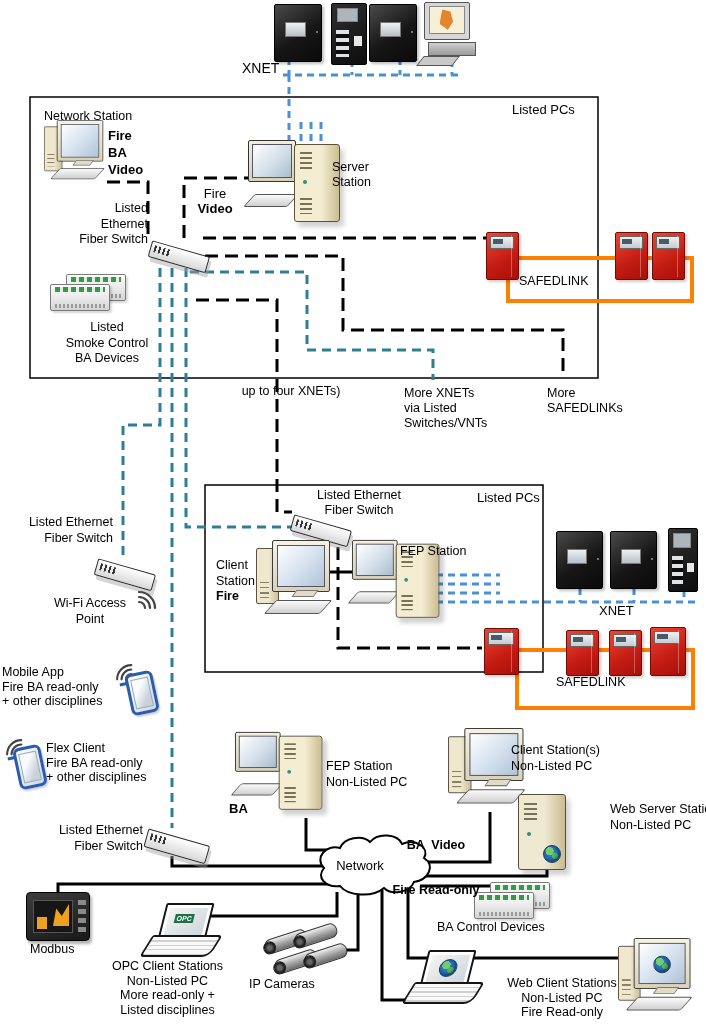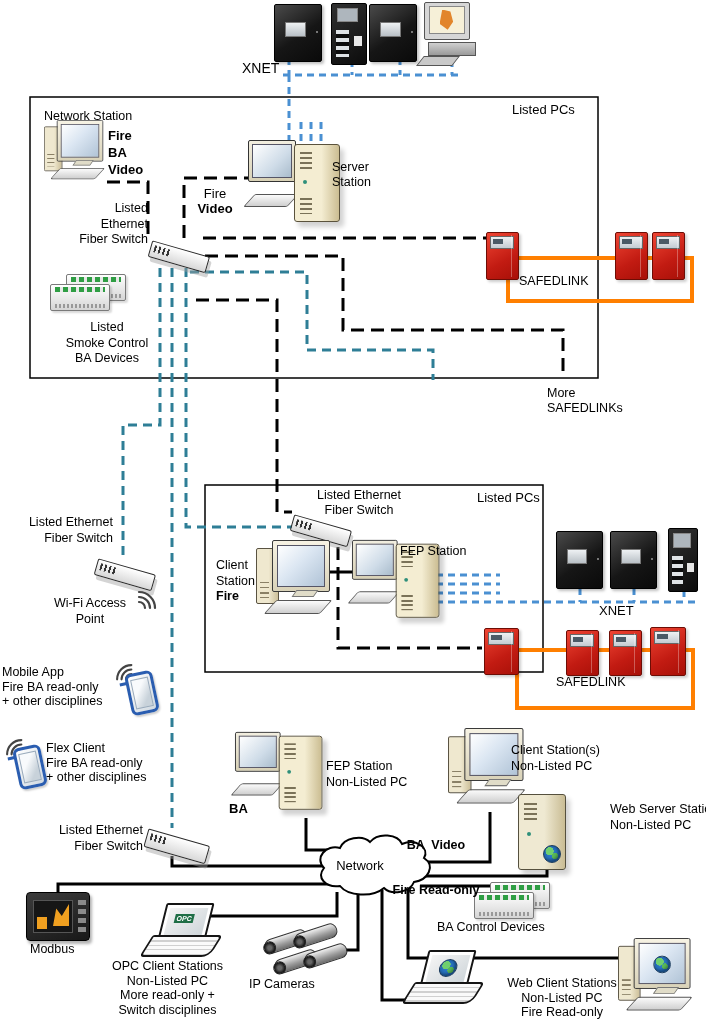--- a/index.html
+++ b/index.html
@@ -491,20 +491,26 @@
     <div>Fiber Switch</div>
   </div>
   <div class="lbl c lh15" style="left:42px;top:320px;width:130px">
     <div>Listed</div>
     <div>Smoke Control</div>
     <div>BA Devices</div>
   </div>
   <div class="lbl" style="left:519px;top:274px">SAFEDLINK</div>
 
   <div class="lbl c" style="left:193px;top:384px;width:196px;line-height:15px">
+    <div>up to four XNETs)</div>
+  </div>
+  <div class="lbl" style="left:404px;top:386px;line-height:15px">
+    <div>More XNETs</div>
+    <div>via Listed</div>
+    <div>Switches/VNTs</div>
   </div>
   <div class="lbl" style="left:547px;top:386px;line-height:15px">
     <div>More</div>
     <div>SAFEDLINKs</div>
   </div>
 
   <div class="lbl" style="left:477px;top:490px;font-size:13px">Listed PCs</div>
   <div class="lbl c" style="left:303px;top:488px;width:112px;line-height:15px">
     <div>Listed Ethernet</div>
     <div>Fiber Switch</div>
@@ -557,21 +563,21 @@
   <div class="lbl lh15" style="left:610px;top:802px">
     <div>Web Server Station</div>
     <div>Non-Listed PC</div>
   </div>
   <div class="lbl c" style="left:328px;top:858px;width:64px;font-size:13px">Network</div>
   <div class="lbl" style="left:30px;top:942px">Modbus</div>
   <div class="lbl c lh14" style="left:95px;top:959px;width:145px">
     <div>OPC Client Stations</div>
     <div>Non-Listed PC</div>
     <div>More read-only +</div>
-    <div>Switch disciplines</div>
+    <div>Listed disciplines</div>
   </div>
   <div class="lbl" style="left:249px;top:977px">IP Cameras</div>
   <div class="lbl" style="left:437px;top:920px">BA Control Devices</div>
   <div class="lbl c lh14" style="left:492px;top:976px;width:140px">
     <div>Web Client Stations</div>
     <div>Non-Listed PC</div>
     <div>Fire Read-only</div>
   </div>
 
 </div>

